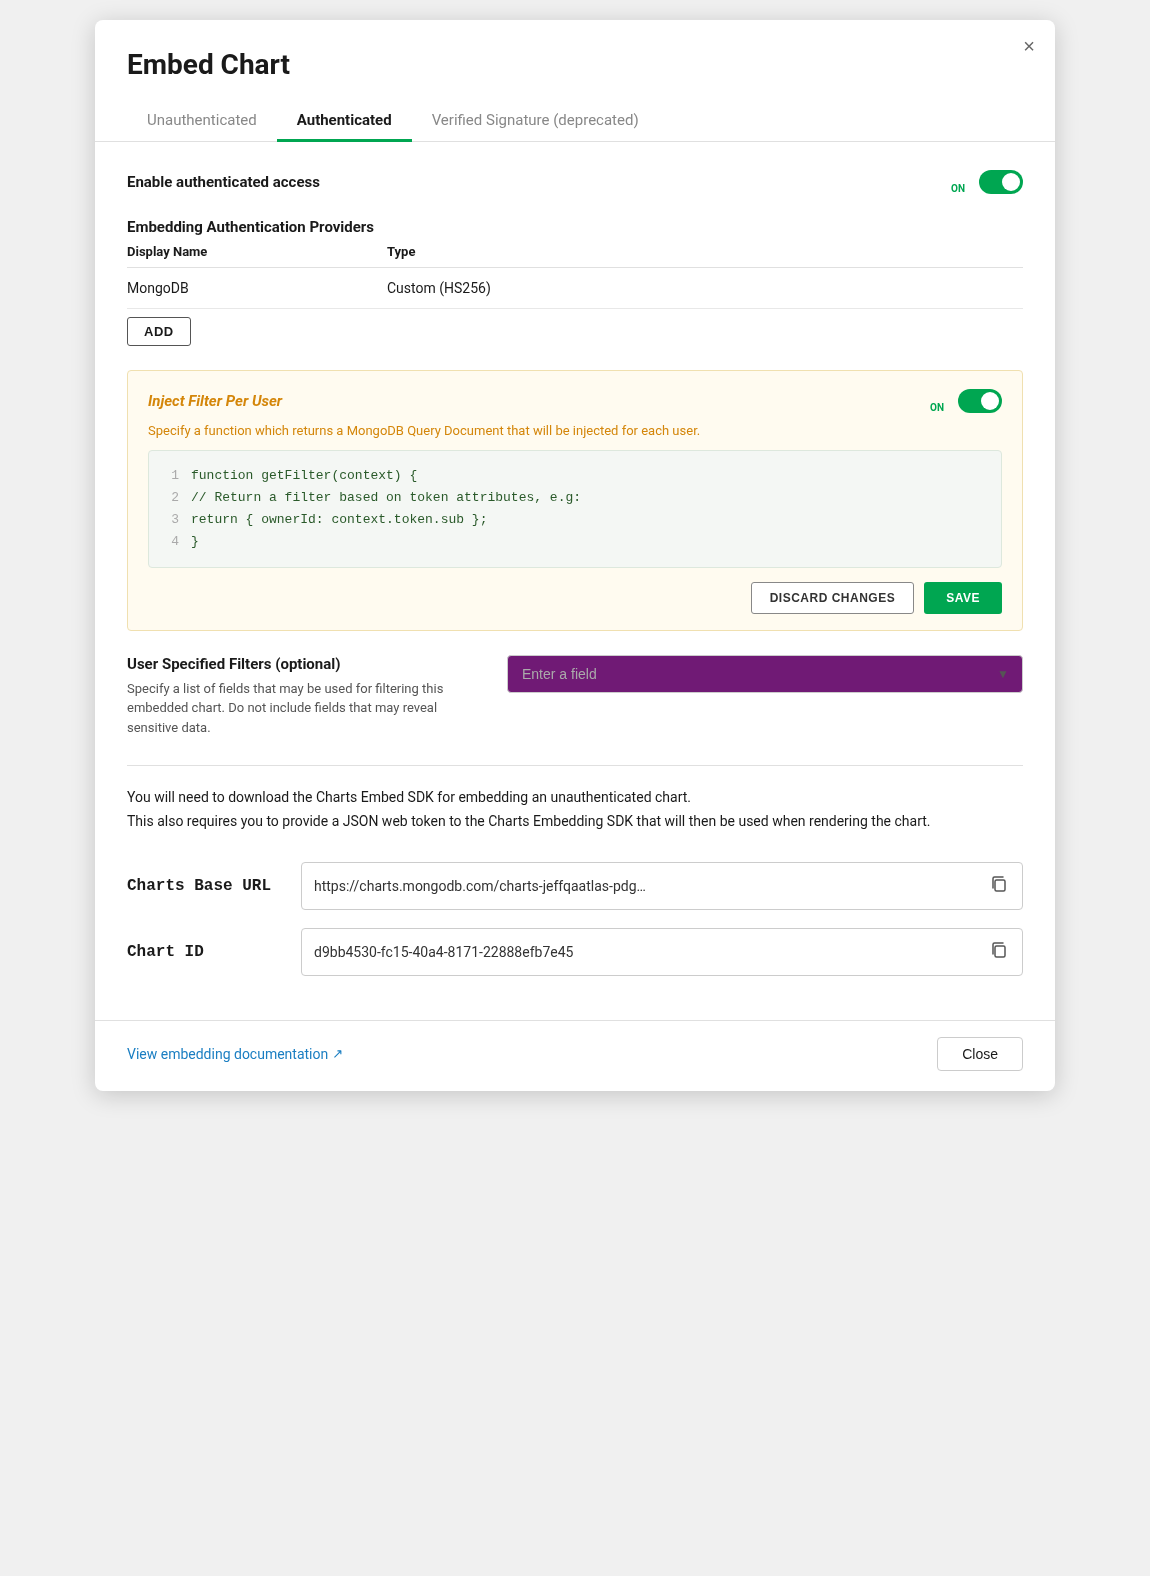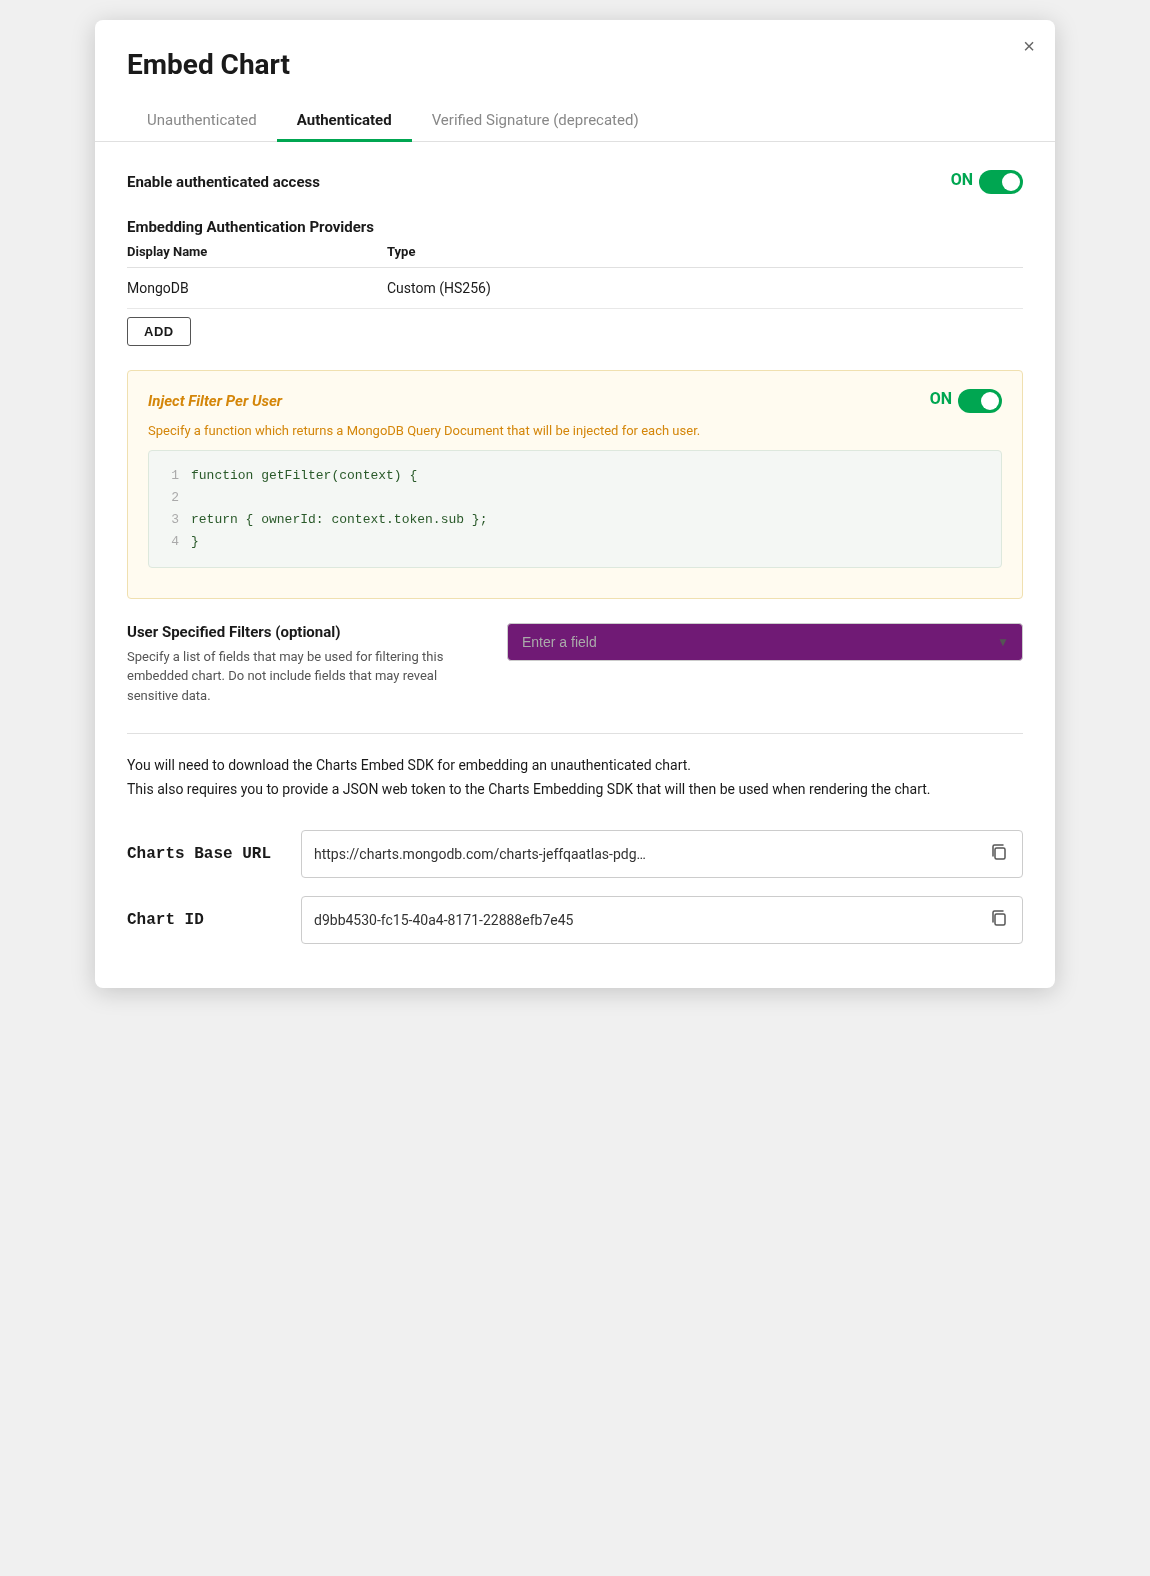--- a/index.html
+++ b/index.html
@@ -72,25 +72,25 @@
       justify-content: space-between;
       margin-bottom: 24px;
     }
     .row-toggle-label {
       font-size: 15px;
       font-weight: 700;
       color: #1a1a1a;
     }
     .toggle-on {
       display: flex;
-      align-items: flex-start;
-      gap: 6px;
+      align-items: flex-end;
+      gap: 14px;
       color: #00a651;
       font-weight: 700;
-      font-size: 16px;
+      font-size: 10px;
     }
     .toggle-switch {
       width: 44px;
       height: 24px;
       background: #00a651;
       border-radius: 12px;
       position: relative;
       cursor: pointer;
       display: inline-block;
     }
@@ -415,29 +415,34 @@
         </div>
       </div>
       <div class="inject-subtitle">Specify a function which returns a MongoDB Query Document that will be injected for each user.</div>
       <div class="code-block">
         <div class="code-line">
           <span class="code-ln">1</span>
           <span class="code-text">function getFilter(context) {</span>
         </div>
         <div class="code-line">
           <span class="code-ln">2</span>
+          <span class="code-text">  // Return a filter based on token attributes, e.g:</span>
         </div>
         <div class="code-line">
           <span class="code-ln">3</span>
           <span class="code-text">  return { ownerId: context.token.sub };</span>
         </div>
         <div class="code-line">
           <span class="code-ln">4</span>
           <span class="code-text">}</span>
         </div>
+      </div>
+      <div class="inject-actions">
+        <button class="discard-btn">DISCARD CHANGES</button>
+        <button class="save-btn">SAVE</button>
       </div>
     </div>
 
     <div class="filters-section">
       <div class="filters-label-block">
         <div class="filters-title">User Specified Filters (optional)</div>
         <div class="filters-desc">Specify a list of fields that may be used for filtering this embedded chart. Do not include fields that may reveal sensitive data.</div>
       </div>
       <div class="filters-input-block">
         <div class="field-dropdown-wrap">
@@ -477,13 +482,20 @@
               <rect x="5" y="5" width="10" height="11" rx="1.5" stroke="#555" stroke-width="1.5" fill="none"></rect>
               <path d="M3 13V3.5A1.5 1.5 0 014.5 2H13" stroke="#555" stroke-width="1.5" stroke-linecap="round" fill="none"></path>
             </svg>
           </button>
         </div>
       </div>
     </div>
 
   </div>
 
+  <div class="modal-footer">
+    <a href="#" class="doc-link">
+      <span>View embedding documentation</span>
+      <span style="font-size:13px;">↗︎</span>
+    </a>
+    <button class="close-footer-btn">Close</button>
+  </div>
 </div>
 
 </body></html>

